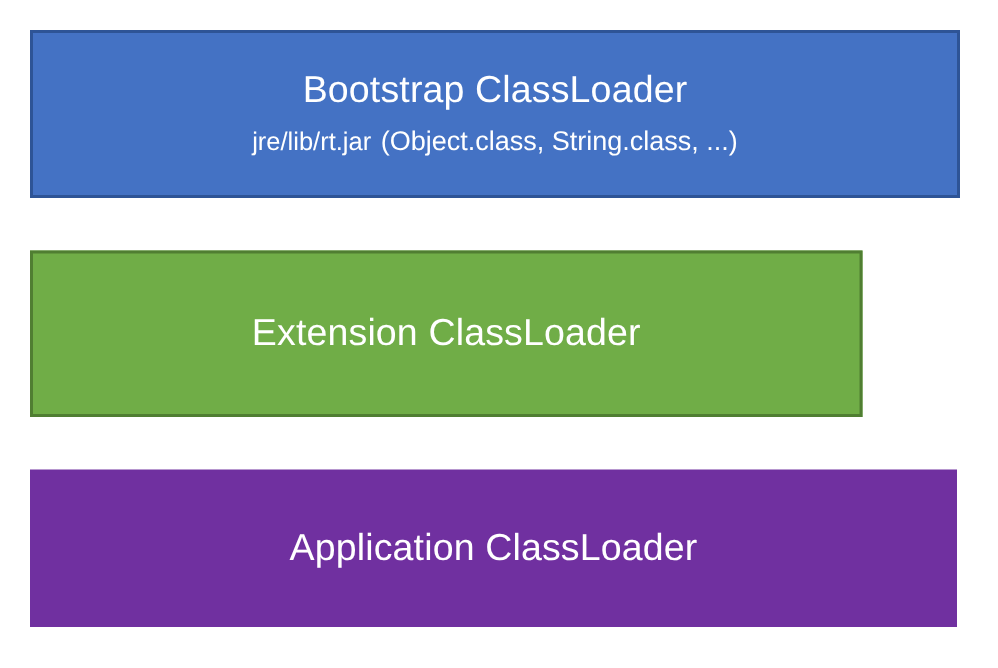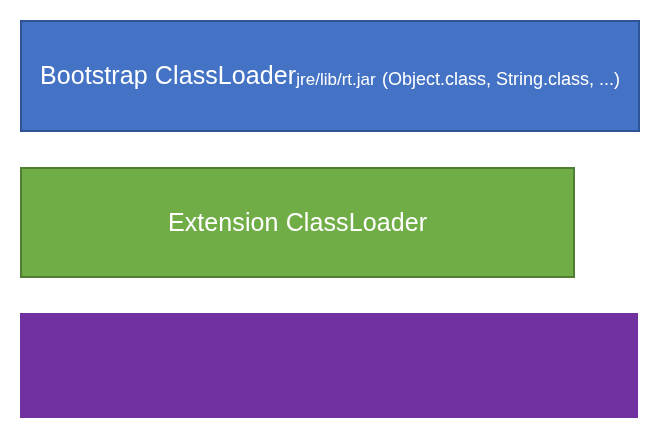--- a/index.html
+++ b/index.html
@@ -18,21 +18,21 @@
     position: relative;
     width: 665px;
     height: 445px;
     background: #ffffff;
   }
 
   .loader-box {
     position: absolute;
     box-sizing: border-box;
     display: flex;
-    flex-direction: row;
+    flex-direction: column;
     align-items: center;
     justify-content: center;
     color: #ffffff;
     text-align: center;
     line-height: 1.18;
   }
 
   
   .box-bootstrap {
     left: 20px;
@@ -89,15 +89,16 @@
       <span class="detail-main">jre/lib/rt.jar</span>
       <span class="detail-note">(Object.class, String.class, ...)</span>
     </div>
   </div>
 
   <div class="loader-box box-extension">
     <div class="line-title">Extension ClassLoader</div>
   </div>
 
   <div class="loader-box box-application">
+    <div class="line-title">Application ClassLoader</div>
   </div>
 
 </div>
 
 </body></html>

